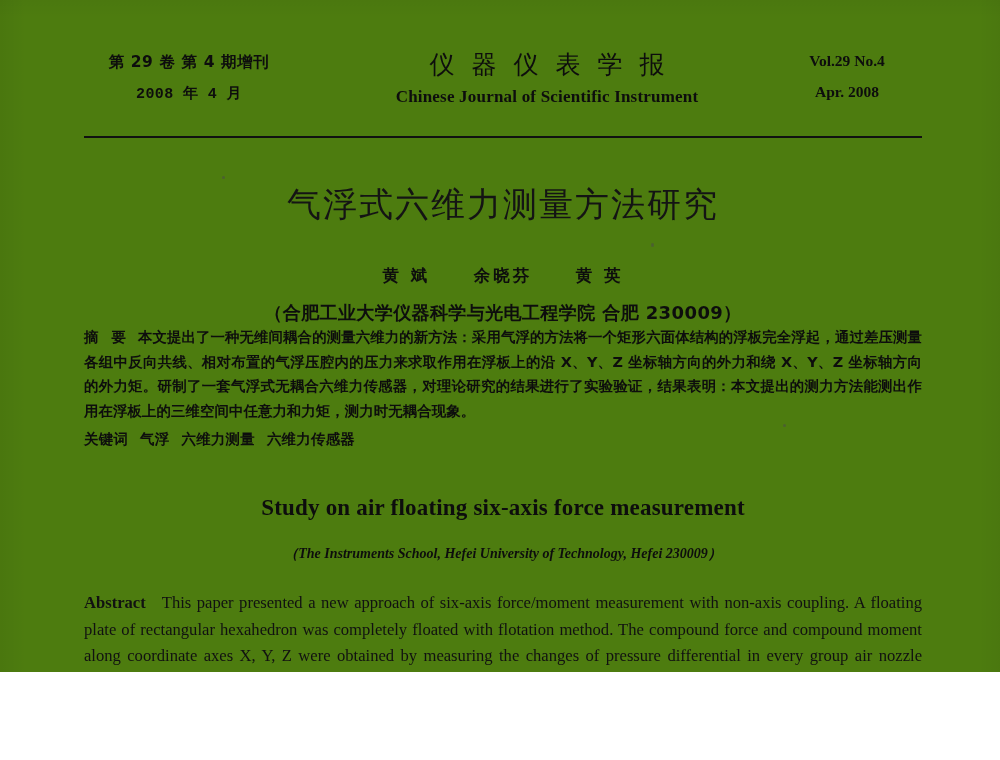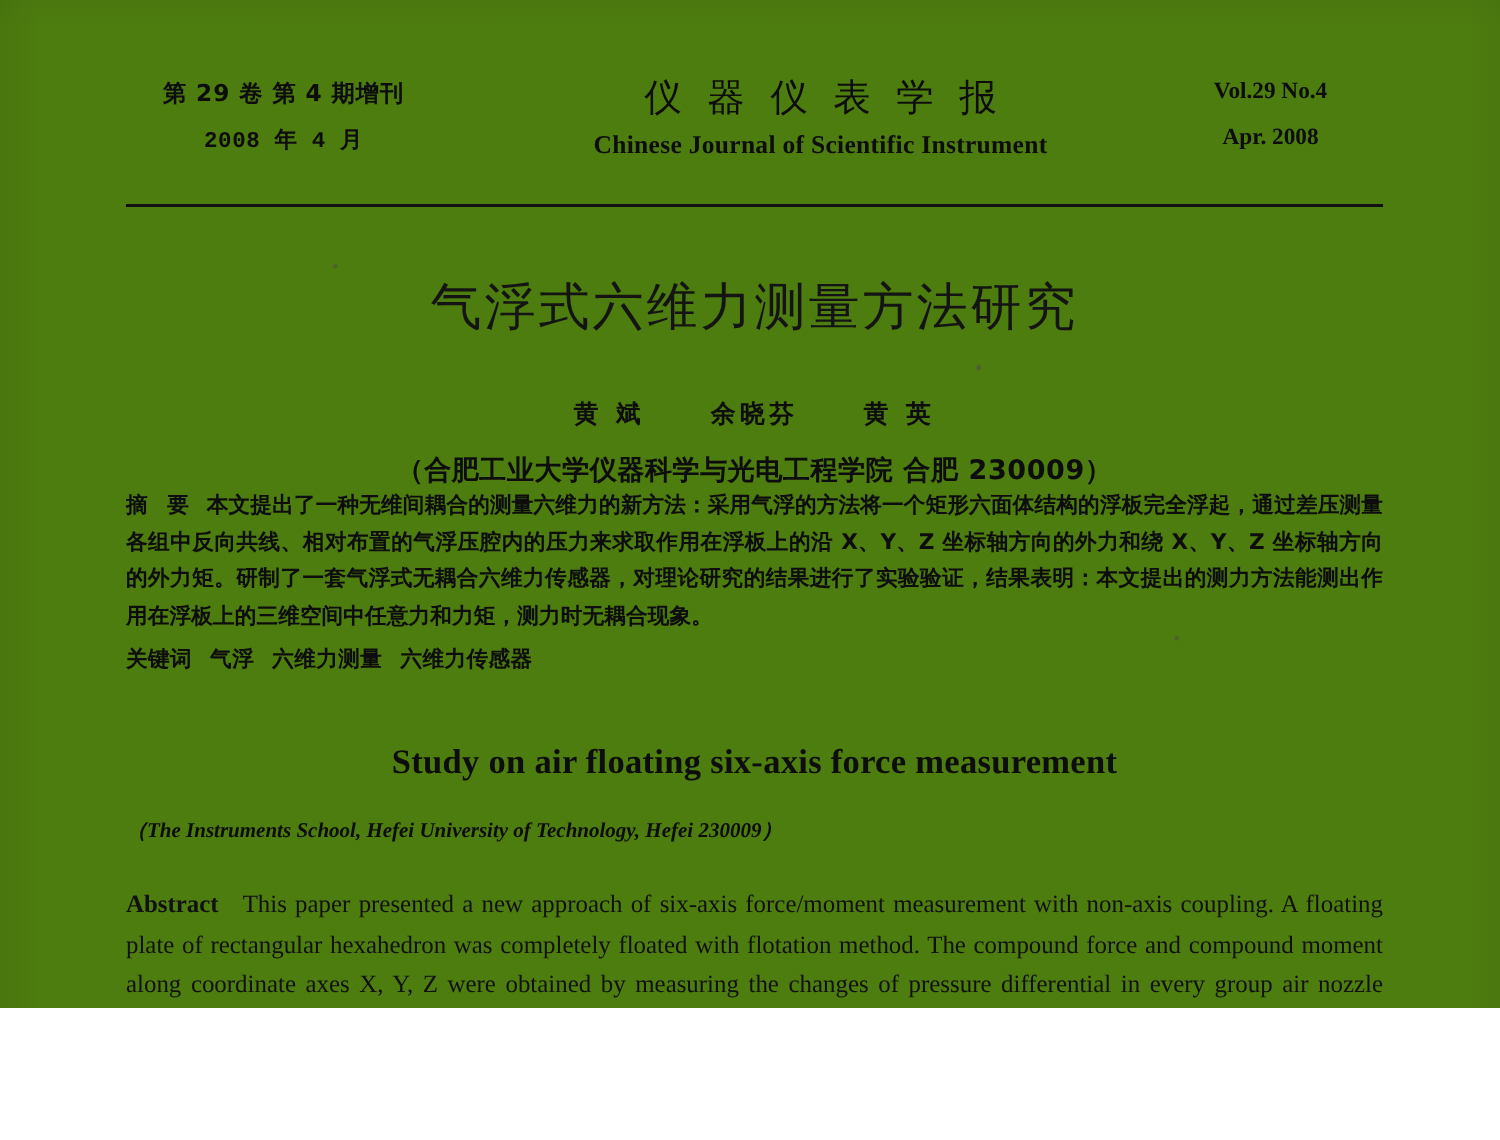--- a/index.html
+++ b/index.html
@@ -182,21 +182,21 @@
   }
   .authors-en {
     text-align: center;
     font-family: "Liberation Serif", serif;
     font-size: 17px;
     margin-top: 28px;
     letter-spacing: 0.2px;
   }
   .authors-en .gap { display: inline-block; width: 16px; }
   .affil-en {
-    text-align: left;
+    text-align: center;
     font-family: "Liberation Serif", serif;
     font-style: italic;
     font-weight: bold;
     font-size: 14px;
     margin-top: 24px;
   }
   .abstract-en {
     margin-top: 27px;
     font-family: "Liberation Serif", serif;
     font-size: 16.6px;

